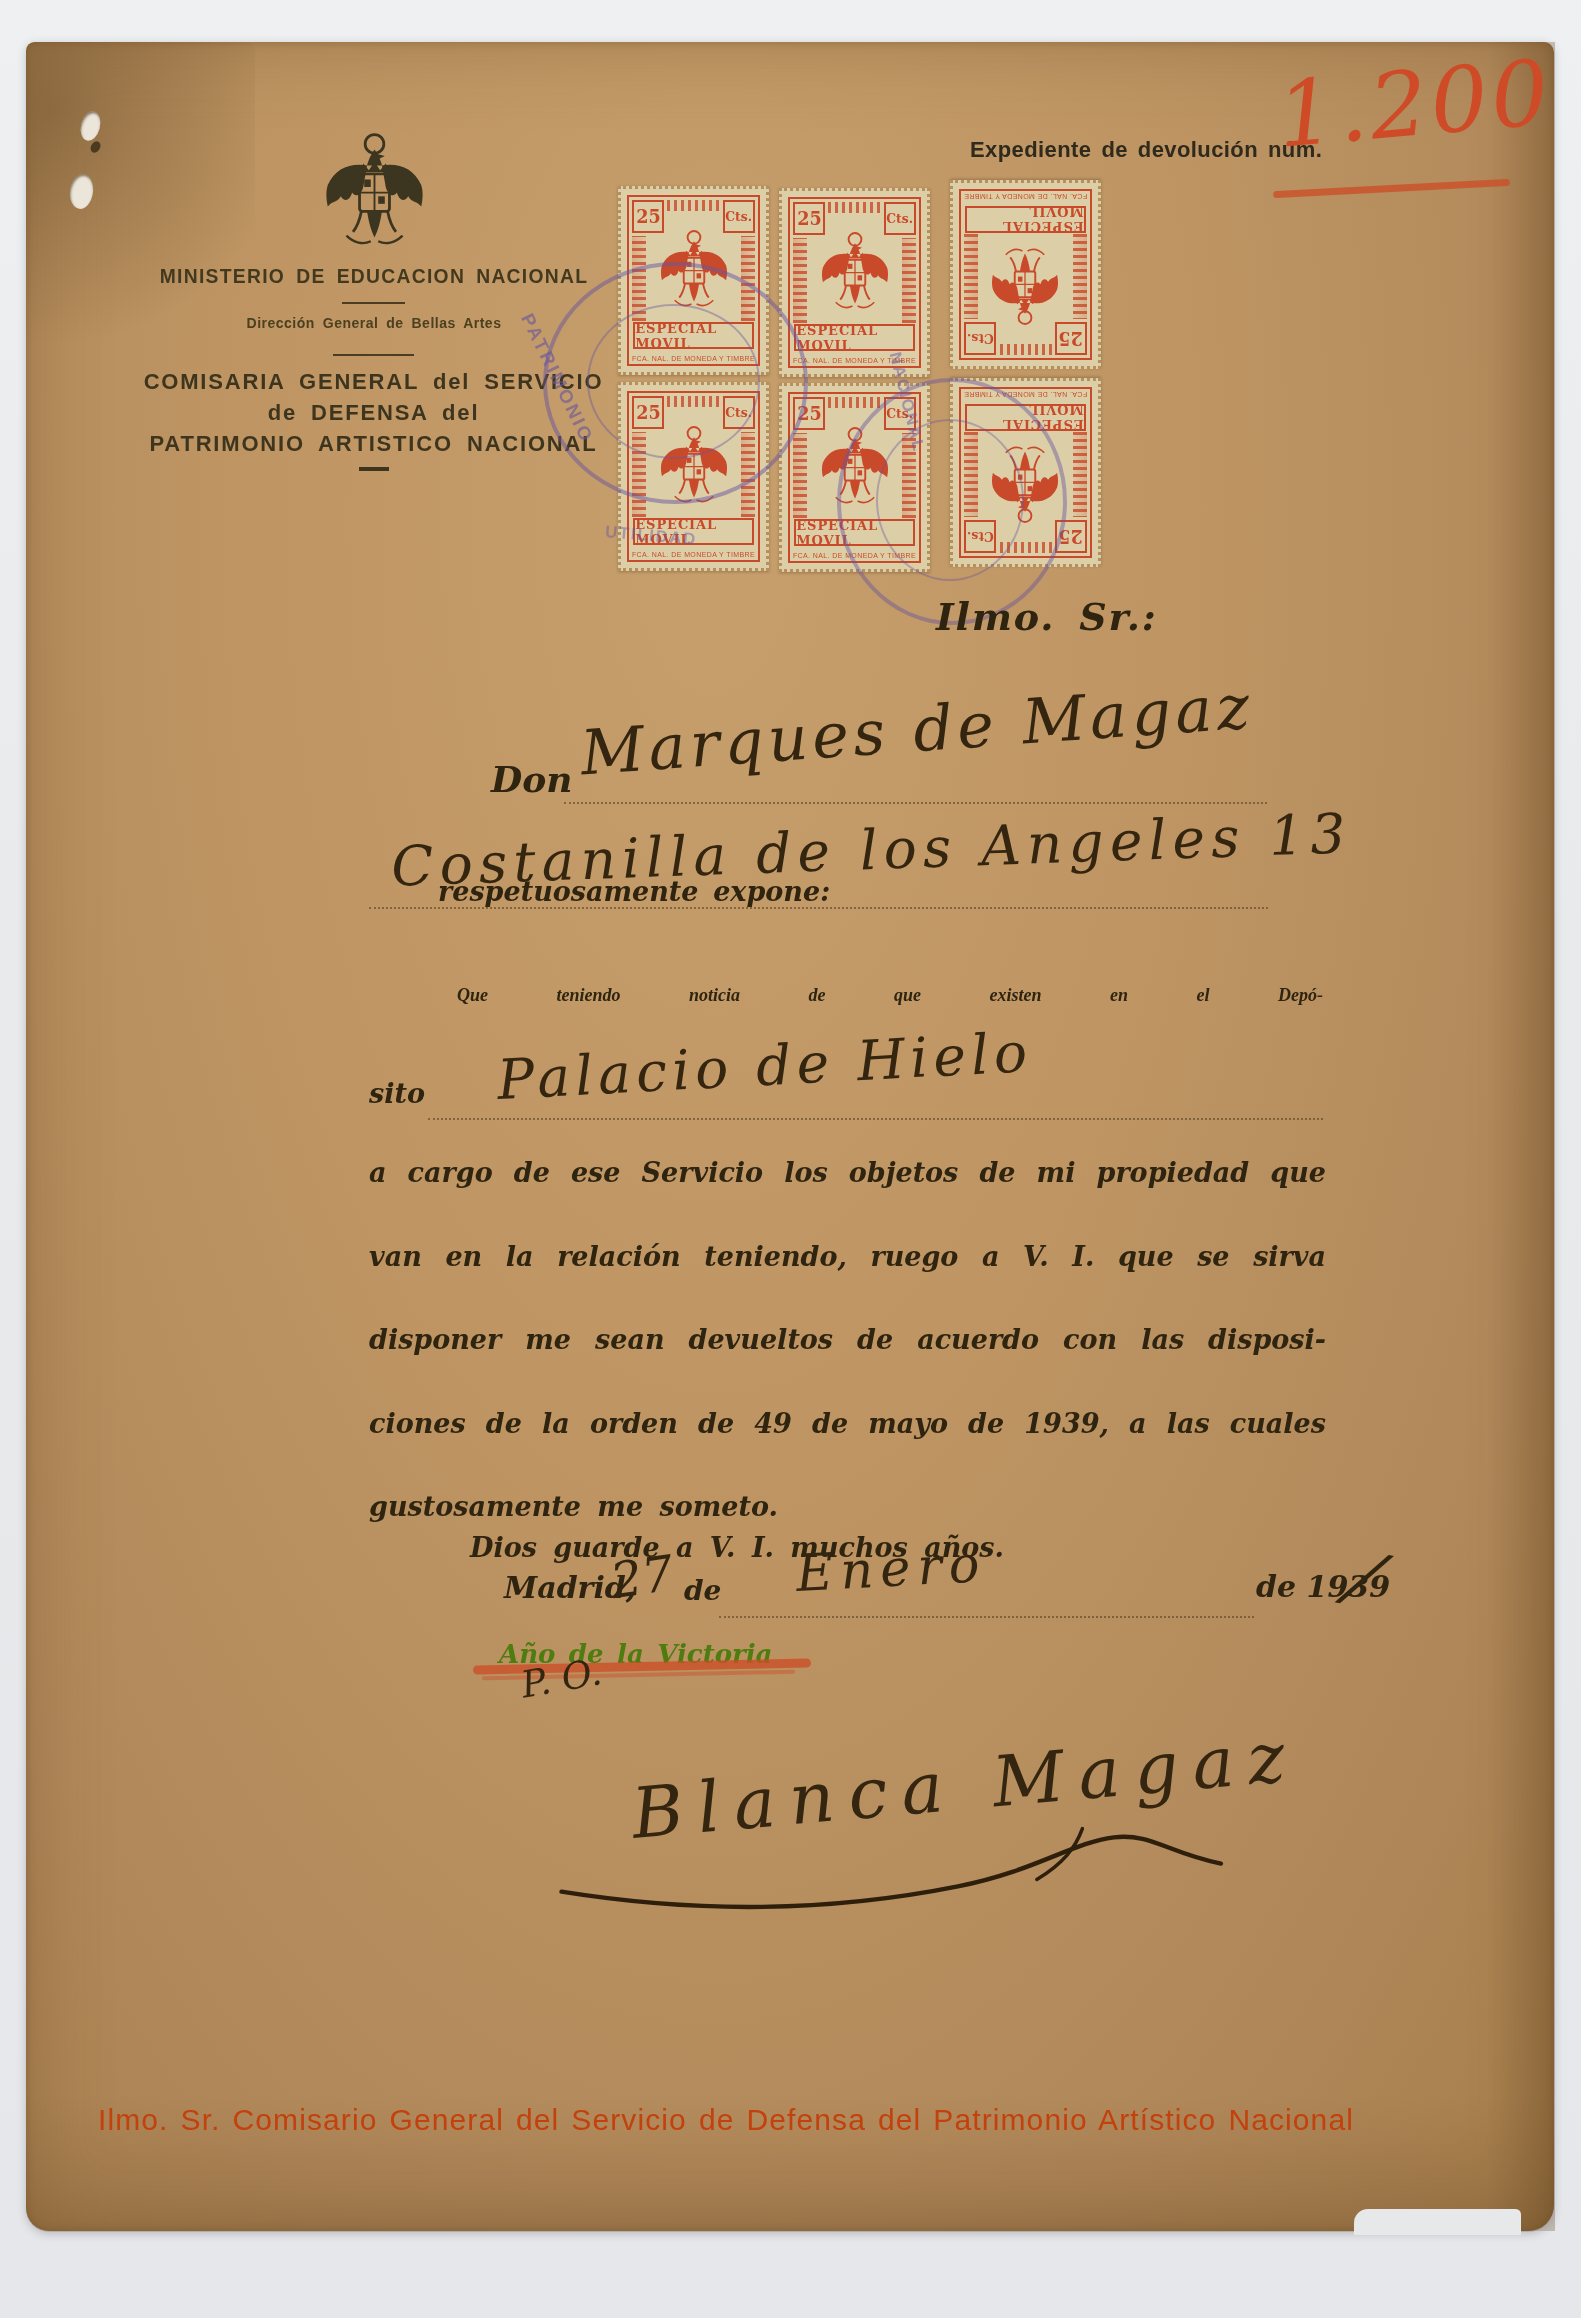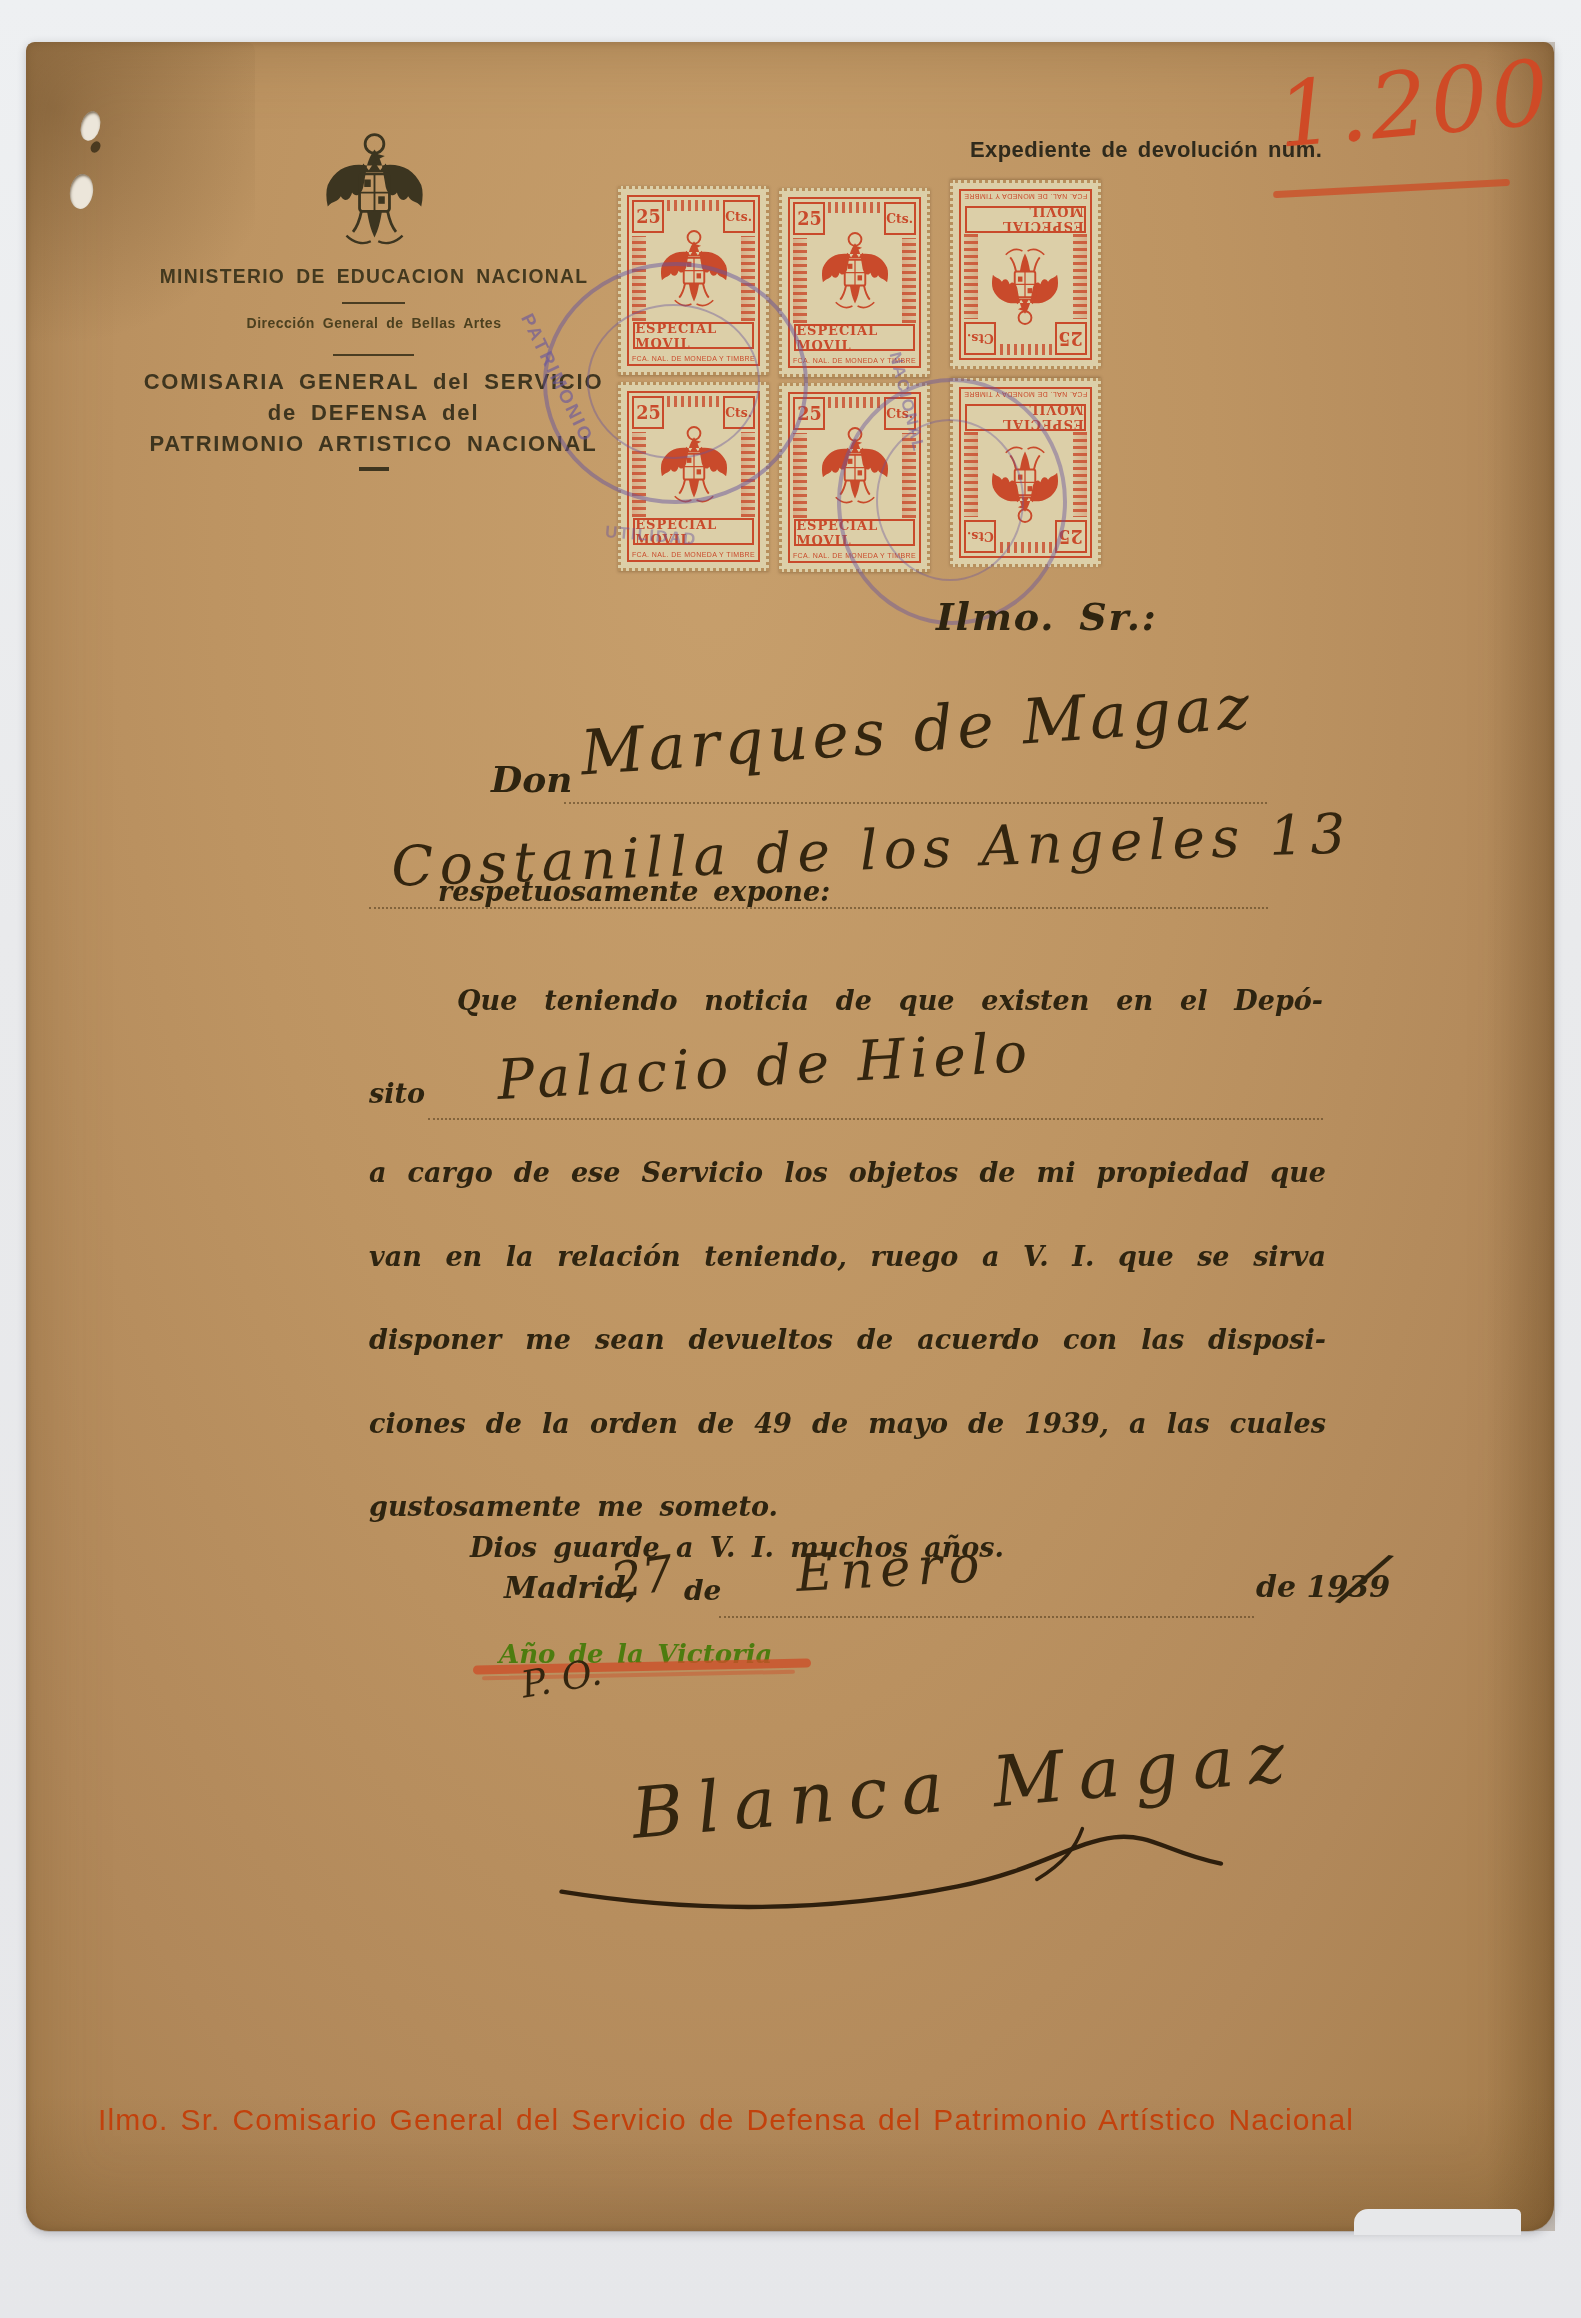--- a/index.html
+++ b/index.html
@@ -242,21 +242,21 @@
 
 <div class="abs pr" style="left:491px;top:758px;font-size:36px;">Don</div>
 <div class="abs dot" style="left:564px;top:802px;width:703px;"></div>
 <div class="abs hw" style="left:580px;top:693px;font-size:62px;letter-spacing:4.4px;transform:rotate(-4deg);">Marques de Magaz</div>
 
 <div class="abs dot" style="left:369px;top:907px;width:899px;"></div>
 <div class="abs hw" style="left:391px;top:818px;font-size:55px;letter-spacing:6.2px;transform:rotate(-2deg);">Costanilla de los Angeles 13</div>
 
 <div class="abs pr" style="left:438px;top:876px;font-size:27px;word-spacing:5.3px;">respetuosamente expone:</div>
 
-<div class="abs pr jl" style="left:457px;top:985px;width:866px;font-size:27px;word-spacing:7px;">Que teniendo noticia de que existen en el Depó-</div>
+<div class="abs pr jl" style="left:457px;top:985px;width:866px;font-size:18px;word-spacing:7px;font-family:Liberation Serif, serif;">Que teniendo noticia de que existen en el Depó-</div>
 
 <div class="abs pr" style="left:369px;top:1078px;font-size:27px;">sito</div>
 <div class="abs dot" style="left:428px;top:1118px;width:895px;"></div>
 <div class="abs hw" style="left:497px;top:1034px;font-size:55px;letter-spacing:5.3px;transform:rotate(-3deg);">Palacio de Hielo</div>
 
 <div class="abs pr jl" style="left:369px;top:1157px;width:957px;font-size:27px;word-spacing:7px;">a cargo de ese Servicio los objetos de mi propiedad que</div>
 <div class="abs pr jl" style="left:369px;top:1241px;width:957px;font-size:27px;word-spacing:7px;">van en la relación teniendo, ruego a V. I. que se sirva</div>
 <div class="abs pr jl" style="left:369px;top:1324px;width:957px;font-size:27px;word-spacing:7px;">disponer me sean devueltos de acuerdo con las disposi-</div>
 <div class="abs pr jl" style="left:369px;top:1408px;width:957px;font-size:27px;word-spacing:7px;">ciones de la orden de 49 de mayo de 1939, a las cuales</div>
 <div class="abs pr" style="left:369px;top:1491px;font-size:27px;word-spacing:7px;">gustosamente me someto.</div>

